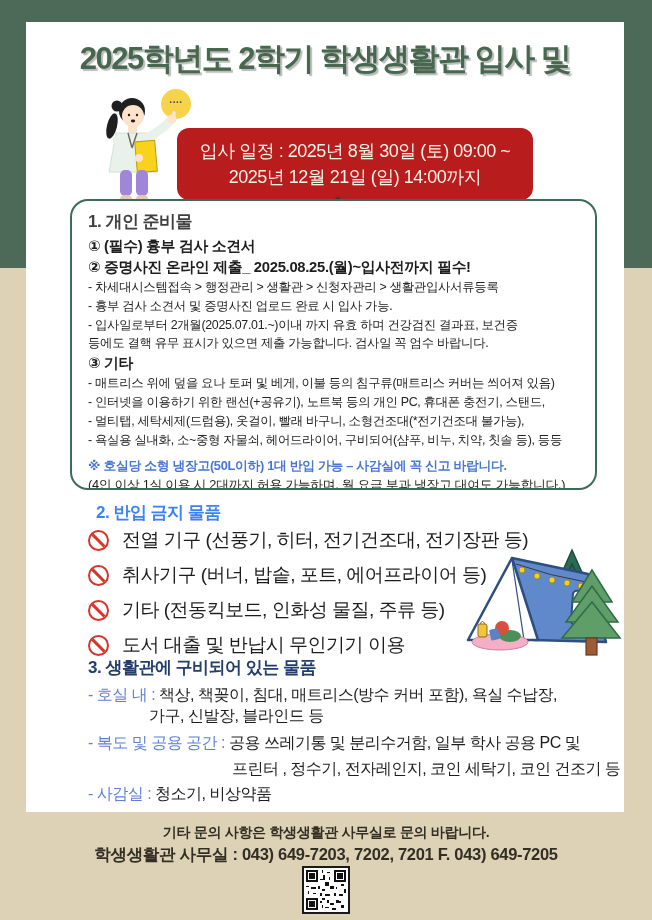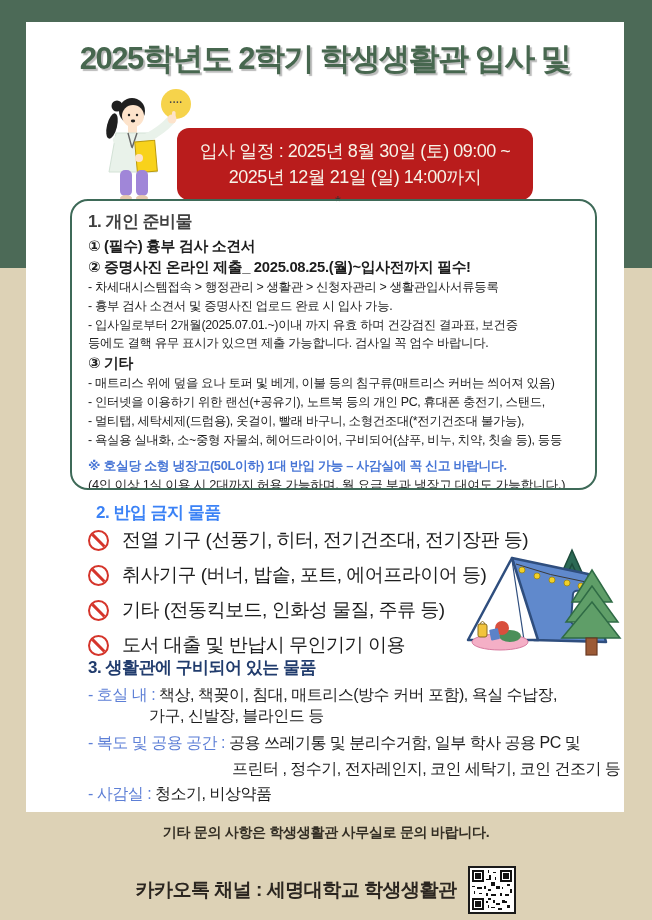--- a/index.html
+++ b/index.html
@@ -179,23 +179,23 @@
     </div>
     <div class="sec3-line" style="left:206px;top:737px">
       <span>프린터 , 정수기, 전자레인지, 코인 세탁기, 코인 건조기 등</span>
     </div>
     <div class="sec3-line" style="left:62px;top:762px">
       <span class="lbl">- 사감실 : </span><span>청소기, 비상약품</span>
     </div>
   </div>
 
   <div class="f1">기타 문의 사항은 학생생활관 사무실로 문의 바랍니다.</div>
+  <div class="f2">학생생활관 사무실 : 043) 649-7203, 7202, 7201 F. 043) 649-7205</div>
 
   <div class="kakao-row">
-    <span class="txt">카카오톡 채널 : 세명대학교 학생생활관</span>
     <svg class="qr" width="44" height="44" viewBox="0 0 25 25" shape-rendering="crispEdges">
       <rect x="0" y="0" width="25" height="25" fill="#fff"></rect>
       <g fill="#111">
         <rect x="1" y="1" width="7" height="7"></rect>
           <rect x="17" y="1" width="7" height="7"></rect>
           <rect x="1" y="17" width="7" height="7"></rect>
       </g>
       <g fill="#fff">
         <rect x="2" y="2" width="5" height="5"></rect>
           <rect x="18" y="2" width="5" height="5"></rect>

